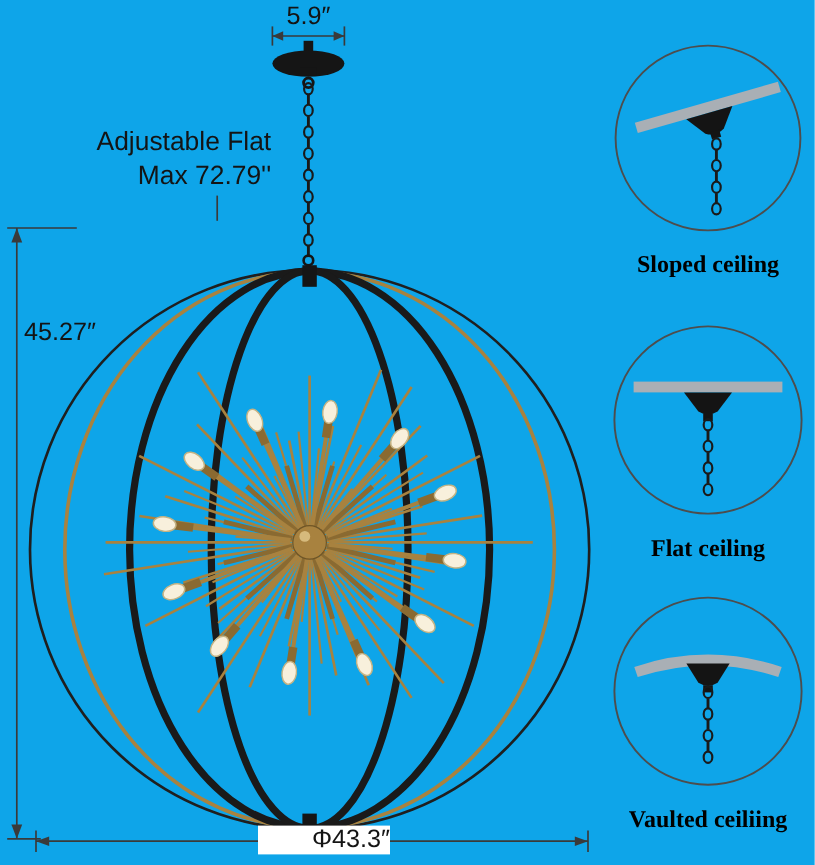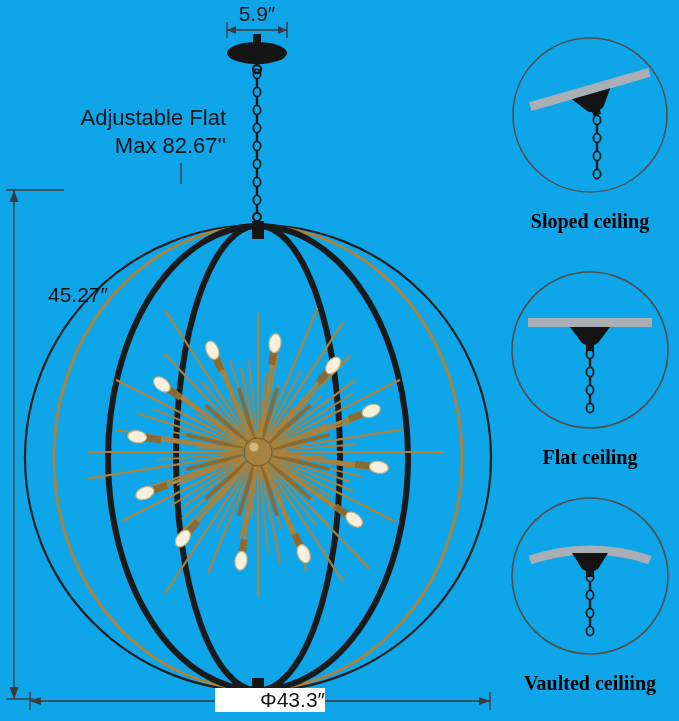--- a/index.html
+++ b/index.html
@@ -3,21 +3,21 @@
 <meta charset="utf-8">
 <style>
   html,body{margin:0;padding:0;background:#ffffff;}
   .stage{position:relative;width:679px;height:721px;background:#0ea5e9;overflow:hidden;
          font-family:"Liberation Sans",sans-serif;}
   .art{position:absolute;left:0;top:0;}
   .lbl{position:absolute;color:#141414;}
   .dim{font-size:21px;}
   .note{left:0;top:104px;width:226px;text-align:right;font-size:22px;line-height:28px;}
   .canopy-w{left:212px;top:2px;width:90px;text-align:center;}
-  .height{left:20px;top:283px;margin-left:28px;}
+  .height{left:20px;top:265px;}
   .diameter{left:215px;top:688px;width:110px;text-align:right;background:#ffffff;}
   .mount-lbl{position:absolute;left:490px;width:200px;text-align:center;
              font-family:"Liberation Serif",serif;font-weight:bold;font-size:20px;color:#000;}
   .m1{top:210px}.m2{top:446px}.m3{top:672px}
 </style>
 </head>
 <body>
 
 <div class="stage">
 
@@ -258,21 +258,21 @@
           <line x1="590" y1="618" x2="590" y2="626" stroke="#1a1a1a" stroke-width="2.4"></line>
           <ellipse cx="590" cy="631" rx="3.6" ry="4.7" fill="none" stroke="#1a1a1a" stroke-width="1.8"></ellipse>
         </g>
     </g>
   </svg>
 
   <div class="lbl dim canopy-w">5.9″</div>
 
   <div class="lbl note">
     <div>Adjustable Flat</div>
-    <div>Max 82.67''</div>
+    <div>Max 72.79''</div>
   </div>
 
   <div class="lbl dim height">45.27″</div>
 
   <div class="lbl dim diameter">Φ43.3″</div>
 
   <div class="mount-lbl m1">Sloped ceiling</div>
   <div class="mount-lbl m2">Flat ceiling</div>
   <div class="mount-lbl m3">Vaulted ceiliing</div>
 </div>

